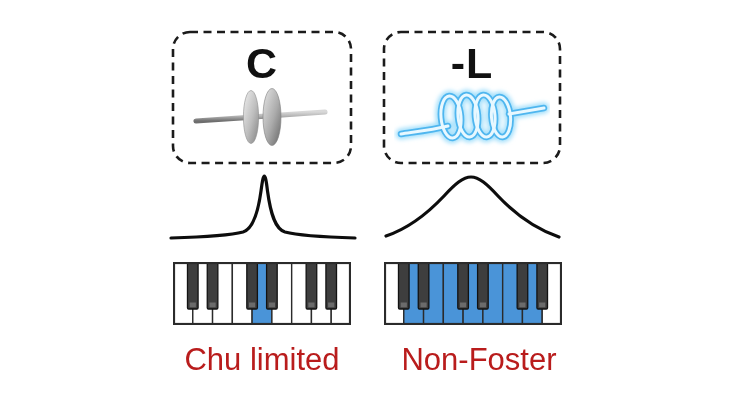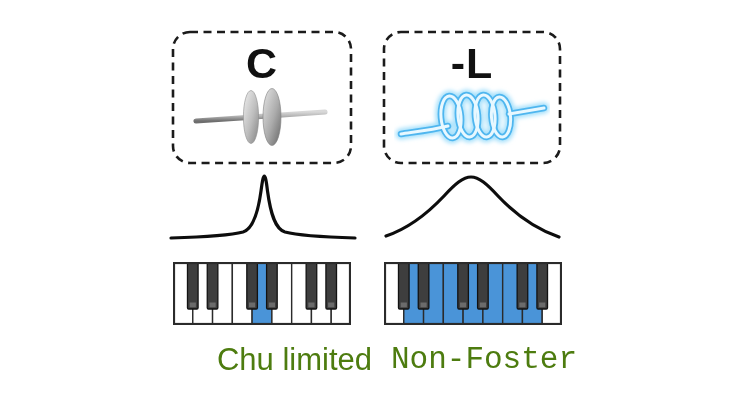--- a/index.html
+++ b/index.html
@@ -20,25 +20,25 @@
   .component-svg{position:absolute;}
   #cap-svg{left:14px;top:50px;}
   #coil-svg{left:12px;top:50px;}
   .curve-svg{position:absolute;top:169px;}
   #curve-left{left:164px;}
   #curve-right{left:382px;}
   .keyboard-svg{position:absolute;top:262px;}
   #kb-left{left:173px;}
   #kb-right{left:384px;}
   .caption{
-    position:absolute;top:342px;width:220px;text-align:right;
-    font-size:31px;color:#4d7c0f;line-height:36px;
+    position:absolute;top:342px;width:220px;text-align:center;
+    font-size:31px;color:#b91c1c;line-height:36px;
   }
   #caption-left{left:152px;}
-  #caption-right{left:357px;font-family:Liberation Mono, monospace;}
+  #caption-right{left:369px;}
 </style>
 </head>
 <body>
 
 <div class="box" id="box-left">
   <svg class="frame" width="182" height="135" viewBox="0 0 182 135">
     <rect x="2" y="2" width="178" height="131" rx="17" fill="none" stroke-width="2.6" stroke-dasharray="8 5.5" stroke="#1b1b1b"></rect>
   </svg>
   <div class="box-label">C</div>
   <svg class="component-svg" id="cap-svg" width="154" height="76" viewBox="0 0 154 76">

